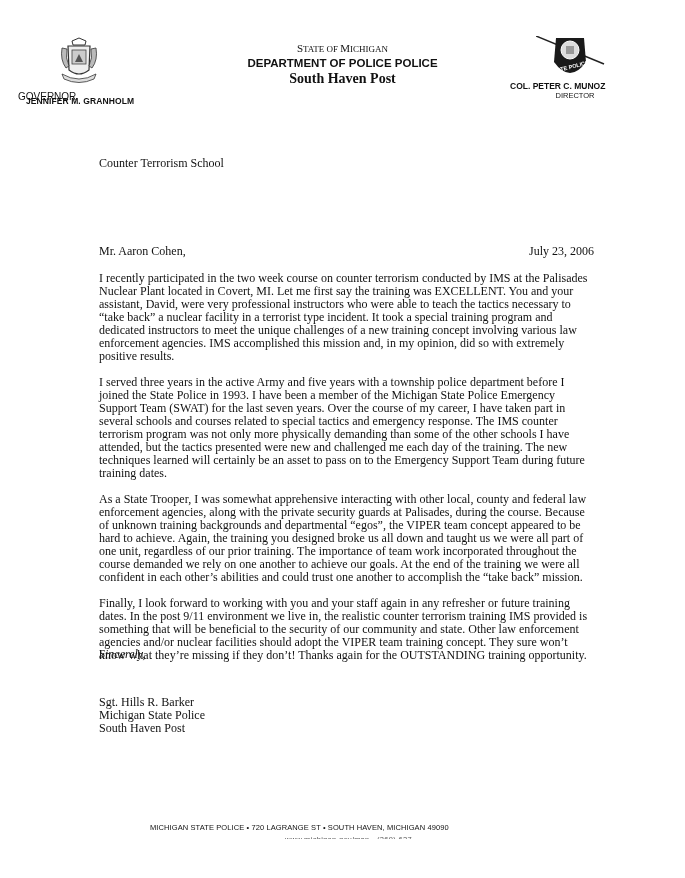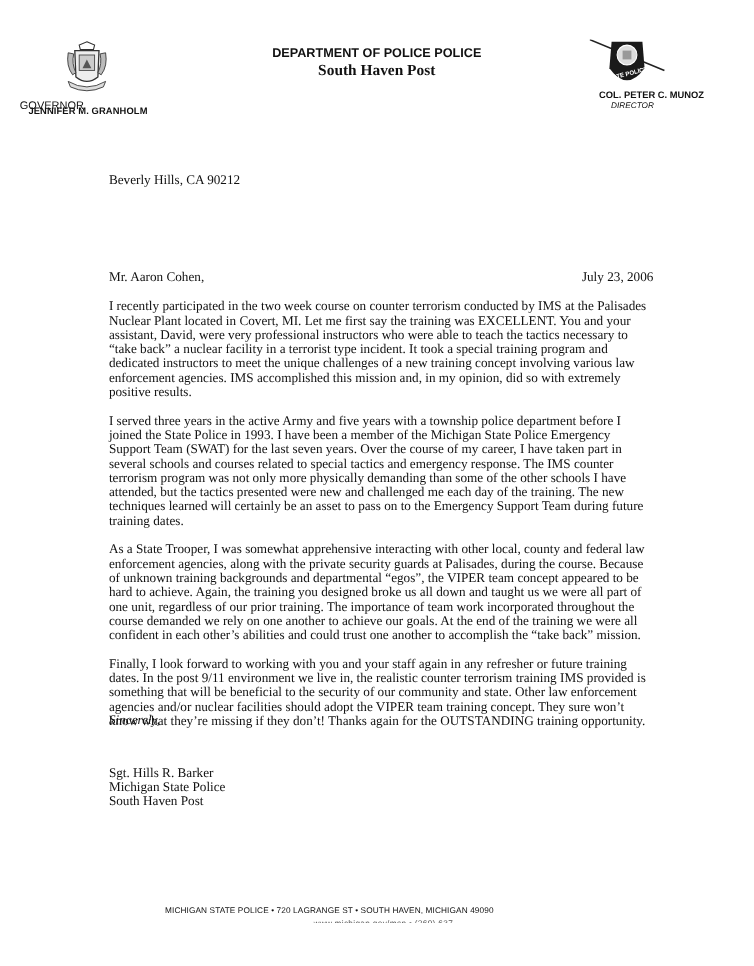--- a/index.html
+++ b/index.html
@@ -12,22 +12,22 @@
   .gov-name { position: absolute; left: 0; top: 96px; width: 160px; text-align: center; font-size: 8.5px; font-weight: bold; letter-spacing: 0.1px; }
   .gov-title { position: absolute; left: 18px; top: 91px; width: 160px; text-align: left; font-size: 10px; }
 
   .head-center { position: absolute; left: 200px; top: 42px; width: 285px; text-align: center; }
   .head-state { font-size: 11px; line-height: 13px; }
   .head-state .sc { font-variant: small-caps; }
   .head-dept { font-size: 11.5px; font-weight: bold; line-height: 14px; }
   .head-post { font-size: 14px; font-weight: bold; line-height: 17px; }
 
   .badge-right { position: absolute; left: 536px; top: 36px; width: 70px; height: 48px; }
-  .dir-name { position: absolute; left: 510px; top: 81px; width: 130px; text-align: right; font-size: 8.5px; font-weight: bold; }
-  .dir-title { position: absolute; left: 510px; top: 91px; width: 130px; text-align: center; font-size: 7.5px; font-style: italic; }
+  .dir-name { position: absolute; left: 510px; top: 81px; width: 130px; text-align: left; font-size: 8.5px; font-weight: bold; }
+  .dir-title { position: absolute; left: 510px; top: 91px; width: 130px; text-align: center; font-size: 7.5px; }
 
   
   .letter { position: absolute; left: 99px; width: 495px; font-size: 12px; line-height: 13px; }
   .addr { top: 157px; }
   .salutation-row { position: absolute; left: 99px; top: 245px; width: 495px; font-size: 12px; line-height: 13px; }
   .salutation-row .date { position: absolute; right: 0; top: 0; }
   .para { margin: 0 0 13px 0; text-align: left; }
   .body-text { top: 272px; }
   .closing { position: absolute; left: 99px; top: 648px; font-size: 12px; line-height: 13px; font-style: italic; }
   .signature { position: absolute; left: 99px; top: 696px; font-size: 12px; line-height: 13px; }
@@ -47,38 +47,39 @@
     <path d="M19 26 L23 18 L27 26 Z" fill="#555"></path>
     <path d="M6 12 Q4 24 10 32 L13 30 Q9 22 11 13 Z" fill="#bbb" stroke="#333" stroke-width="0.8"></path>
     <path d="M40 12 Q42 24 36 32 L33 30 Q37 22 35 13 Z" fill="#bbb" stroke="#333" stroke-width="0.8"></path>
     <path d="M6 38 Q23 48 40 38 L38 43 Q23 50 8 43 Z" fill="#ddd" stroke="#333" stroke-width="0.8"></path>
   </svg>
 </div>
 <div class="gov-name sans">JENNIFER M. GRANHOLM</div>
 <div class="gov-title sans">GOVERNOR</div>
 
 <div class="head-center">
+  <div class="head-state serif"><span>S</span><span class="sc" style="font-size:9px;">TATE OF </span><span>M</span><span style="font-size:9px;">ICHIGAN</span></div>
   <div class="head-dept sans">DEPARTMENT OF POLICE POLICE</div>
   <div class="head-post serif">South Haven Post</div>
 </div>
 
 <div class="badge-right">
   <svg width="70" height="48" viewBox="0 0 70 48">
     <line x1="0" y1="0" x2="68" y2="28" stroke="#222" stroke-width="1.5"></line>
     <path d="M20 2 L48 2 L50 26 Q34 48 18 26 Z" fill="#1a1a1a"></path>
     <circle cx="34" cy="14" r="9" fill="#ddd" stroke="#fff" stroke-width="1"></circle>
     <rect x="30" y="10" width="8" height="8" fill="#999"></rect>
     <text x="34" y="33" font-family="Liberation Sans, sans-serif" font-size="5.5" font-weight="bold" fill="#fff" text-anchor="middle" transform="rotate(-14 34 33)">STATE POLICE</text>
   </svg>
 </div>
 <div class="dir-name sans">COL. PETER C. MUNOZ</div>
 <div class="dir-title sans">DIRECTOR</div>
 
 <div class="letter addr serif">
-  <div>Beverly Hills, CA  90212</div>
+  <div>Counter Terrorism School</div>
 </div>
 
 <div class="salutation-row serif">
   <span>Mr. Aaron Cohen,</span>
   <span class="date">July 23, 2006</span>
 </div>
 
 <div class="letter body-text serif">
   <p class="para">I recently participated in the two week course on counter terrorism conducted by IMS at the Palisades Nuclear Plant located in Covert, MI.  Let me first say the training was EXCELLENT.  You and your assistant, David, were very professional instructors who were able to teach the tactics necessary to “take back” a nuclear facility in a terrorist type incident.  It took a special training program and dedicated instructors to meet the unique challenges of a new training concept involving various law enforcement agencies.  IMS accomplished this mission and, in my opinion, did so with extremely positive results.</p>
   <p class="para">I served three years in the active Army and five years with a township police department before I joined the State Police in 1993.  I have been a member of the Michigan State Police Emergency Support Team (SWAT) for the last seven years.  Over the course of my career, I have taken part in several schools and courses related to special tactics and emergency response.  The IMS counter terrorism program was not only more physically demanding than some of the other schools I have attended, but the tactics presented were new and challenged me each day of the training.  The new techniques learned will certainly be an asset to pass on to the Emergency Support Team during future training dates.</p>

